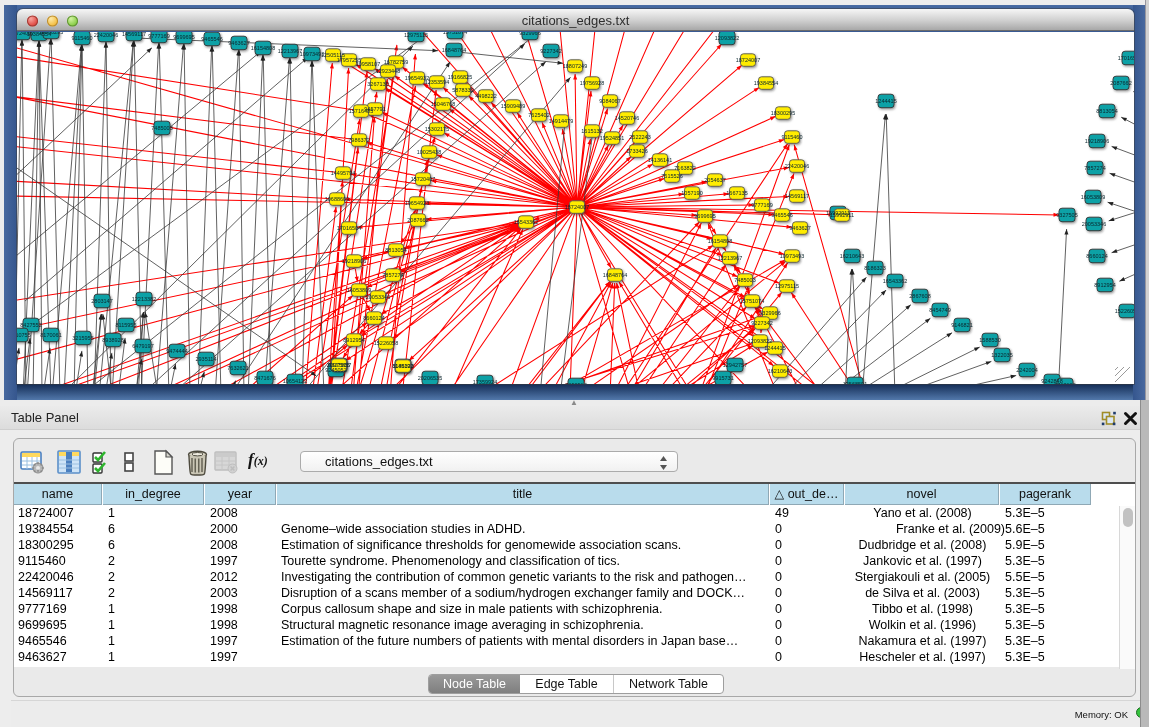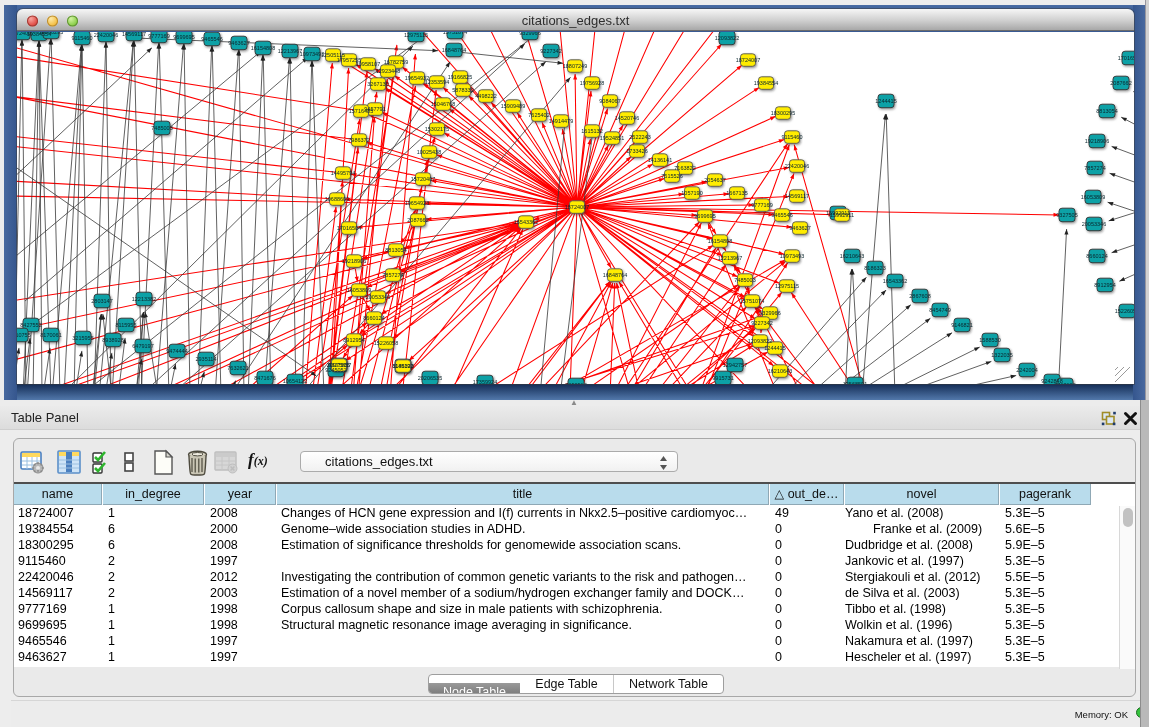--- a/index.html
+++ b/index.html
@@ -26,28 +26,28 @@
 .tbico { position:absolute; top:449px; }
 #combo { left:300px; top:451px; width:378px; height:21px; background:linear-gradient(#ffffff,#f1f1f1); border:1px solid #ababab; border-radius:4px; font-size:13px; color:#111; line-height:19px; padding-left:24px; }
 #combo .stepper { position:absolute; right:9px; top:2.5px; }
 
 #tablewrap { left:14px; top:482px; width:1121px; height:185px; background:#fff; border-top:2px solid #4e4e4e; }
 #thead { position:absolute; left:0; top:0; width:1105px; height:22px; background:#fff; }
 .hc { position:absolute; top:0; height:21px; background:#b9dcec; border-right:1px solid #8fa8b5; border-bottom:1px solid #8fa8b5; text-align:center; font-size:12.5px; color:#111; line-height:21px; }
 #tbody { position:absolute; left:0; top:22px; width:1105px; height:160px; overflow:hidden; }
 .tr { position:absolute; left:0; width:1105px; height:16px; }
 .tc { position:absolute; top:0; height:16px; font-size:12.5px; line-height:15.5px; color:#000; white-space:nowrap; overflow:hidden; }
-.tc.c { }
+.tc.c { text-align:center; }
 #vscroll { position:absolute; left:1105px; top:22px; width:16px; height:163px; background:#fafafa; border-left:1px solid #d8d8d8; }
 #vthumb { position:absolute; left:2.5px; top:2px; width:10px; height:19px; background:#c2c2c2; border-radius:5px; }
 
 
 #tabs { left:428px; top:674px; height:20px; border:1px solid #9e9e9e; border-radius:4px; overflow:hidden; background:#fff; display:flex; }
 .tab { font-size:12.5px; line-height:18px; text-align:center; color:#111; }
-#tab1 { width:91px; background:linear-gradient(#9a9a9a,#7f7f7f); color:#fff;margin-top:8px; }
+#tab1 { width:91px; background:linear-gradient(#9a9a9a,#7f7f7f); color:#fff; }
 #tab2 { width:94px; border-right:1px solid #c8c8c8; }
 #tab3 { width:109px; }
 
 #status { left:0; top:700px; width:1149px; height:27px; background:#ececec; border-top:1px solid #d6d6d6;margin-left:11px; }
 #mem { position:absolute; right:32px; top:8px; font-size:9.5px; color:#111; }
 #memdot { position:absolute; right:13px; top:6px; width:11px; height:11px; border-radius:50%; background:#35c33d; border:1.5px solid #1c6b22; }
 #appright { left:1140px; top:400px; width:9px; height:327px; background:#b9b9b9; border-left:1px solid #8d8d8d; }
 </style></head>
 <body>
 <div id="app">
@@ -691,21 +691,20 @@
         <div class="hc" style="left:263px;width:492px">title</div>
         <div class="hc" style="left:756px;width:74px">△ out_de…</div>
         <div class="hc" style="left:831px;width:154px">novel</div>
         <div class="hc" style="left:986px;width:91px">pagerank</div>
       </div>
     <div id="tbody">
         <div class="tr" style="top:0px">
           <div class="tc" style="left:4px;width:85px">18724007</div>
           <div class="tc" style="left:94px;width:97px">1</div>
           <div class="tc" style="left:196px;width:67px">2008</div>
-          <div class="tc" style="left:267px;width:489px">Changes of HCN gene expression and I(f) currents in Nkx2.5–positive cardiomyoc…</div>
           <div class="tc" style="left:761px;width:70px">49</div>
           <div class="tc c" style="left:831px;width:155px">Yano et al. (2008)</div>
           <div class="tc" style="left:991px;width:87px">5.3E–5</div>
         </div>
         <div class="tr" style="top:16px">
           <div class="tc" style="left:4px;width:85px">19384554</div>
           <div class="tc" style="left:94px;width:97px">6</div>
           <div class="tc" style="left:196px;width:67px">2000</div>
           <div class="tc" style="left:267px;width:489px">Genome–wide association studies in ADHD.</div>
           <div class="tc" style="left:761px;width:70px">0</div>
@@ -718,64 +717,66 @@
           <div class="tc" style="left:196px;width:67px">2008</div>
           <div class="tc" style="left:267px;width:489px">Estimation of significance thresholds for genomewide association scans.</div>
           <div class="tc" style="left:761px;width:70px">0</div>
           <div class="tc c" style="left:831px;width:155px">Dudbridge et al. (2008)</div>
           <div class="tc" style="left:991px;width:87px">5.9E–5</div>
         </div>
         <div class="tr" style="top:48px">
           <div class="tc" style="left:4px;width:85px">9115460</div>
           <div class="tc" style="left:94px;width:97px">2</div>
           <div class="tc" style="left:196px;width:67px">1997</div>
+          <div class="tc" style="left:267px;width:489px">Tourette syndrome. Phenomenology and classification of tics.</div>
           <div class="tc" style="left:761px;width:70px">0</div>
           <div class="tc c" style="left:831px;width:155px">Jankovic et al. (1997)</div>
           <div class="tc" style="left:991px;width:87px">5.3E–5</div>
         </div>
         <div class="tr" style="top:64px">
           <div class="tc" style="left:4px;width:85px">22420046</div>
           <div class="tc" style="left:94px;width:97px">2</div>
           <div class="tc" style="left:196px;width:67px">2012</div>
           <div class="tc" style="left:267px;width:489px">Investigating the contribution of common genetic variants to the risk and pathogen…</div>
           <div class="tc" style="left:761px;width:70px">0</div>
-          <div class="tc c" style="left:831px;width:155px">Stergiakouli et al. (2012)</div>
+          <div class="tc c" style="left:831px;width:155px">Stergiakouli et al. (2005)</div>
           <div class="tc" style="left:991px;width:87px">5.5E–5</div>
         </div>
         <div class="tr" style="top:80px">
           <div class="tc" style="left:4px;width:85px">14569117</div>
           <div class="tc" style="left:94px;width:97px">2</div>
           <div class="tc" style="left:196px;width:67px">2003</div>
-          <div class="tc" style="left:267px;width:489px">Estimation of a novel member of a sodium/hydrogen exchanger family and DOCK…</div>
+          <div class="tc" style="left:267px;width:489px">Disruption of a scans member of a sodium/hydrogen exchanger family and DOCK…</div>
           <div class="tc" style="left:761px;width:70px">0</div>
           <div class="tc c" style="left:831px;width:155px">de Silva et al. (2003)</div>
           <div class="tc" style="left:991px;width:87px">5.3E–5</div>
         </div>
         <div class="tr" style="top:96px">
           <div class="tc" style="left:4px;width:85px">9777169</div>
           <div class="tc" style="left:94px;width:97px">1</div>
           <div class="tc" style="left:196px;width:67px">1998</div>
           <div class="tc" style="left:267px;width:489px">Corpus callosum shape and size in male patients with schizophrenia.</div>
           <div class="tc" style="left:761px;width:70px">0</div>
           <div class="tc c" style="left:831px;width:155px">Tibbo et al. (1998)</div>
           <div class="tc" style="left:991px;width:87px">5.3E–5</div>
         </div>
         <div class="tr" style="top:112px">
           <div class="tc" style="left:4px;width:85px">9699695</div>
           <div class="tc" style="left:94px;width:97px">1</div>
           <div class="tc" style="left:196px;width:67px">1998</div>
-          <div class="tc" style="left:267px;width:489px">Structural magnetic resonance image averaging in significance.</div>
+          <div class="tc" style="left:267px;width:489px">Structural magnetic resonance image averaging in schizophrenia.</div>
           <div class="tc" style="left:761px;width:70px">0</div>
           <div class="tc c" style="left:831px;width:155px">Wolkin et al. (1996)</div>
           <div class="tc" style="left:991px;width:87px">5.3E–5</div>
         </div>
         <div class="tr" style="top:128px">
           <div class="tc" style="left:4px;width:85px">9465546</div>
           <div class="tc" style="left:94px;width:97px">1</div>
           <div class="tc" style="left:196px;width:67px">1997</div>
+          <div class="tc" style="left:267px;width:489px">Estimation of the future numbers of patients with mental disorders in Japan base…</div>
           <div class="tc" style="left:761px;width:70px">0</div>
           <div class="tc c" style="left:831px;width:155px">Nakamura et al. (1997)</div>
           <div class="tc" style="left:991px;width:87px">5.3E–5</div>
         </div>
         <div class="tr" style="top:144px">
           <div class="tc" style="left:4px;width:85px">9463627</div>
           <div class="tc" style="left:94px;width:97px">1</div>
           <div class="tc" style="left:196px;width:67px">1997</div>
           <div class="tc" style="left:761px;width:70px">0</div>
           <div class="tc c" style="left:831px;width:155px">Hescheler et al. (1997)</div>

